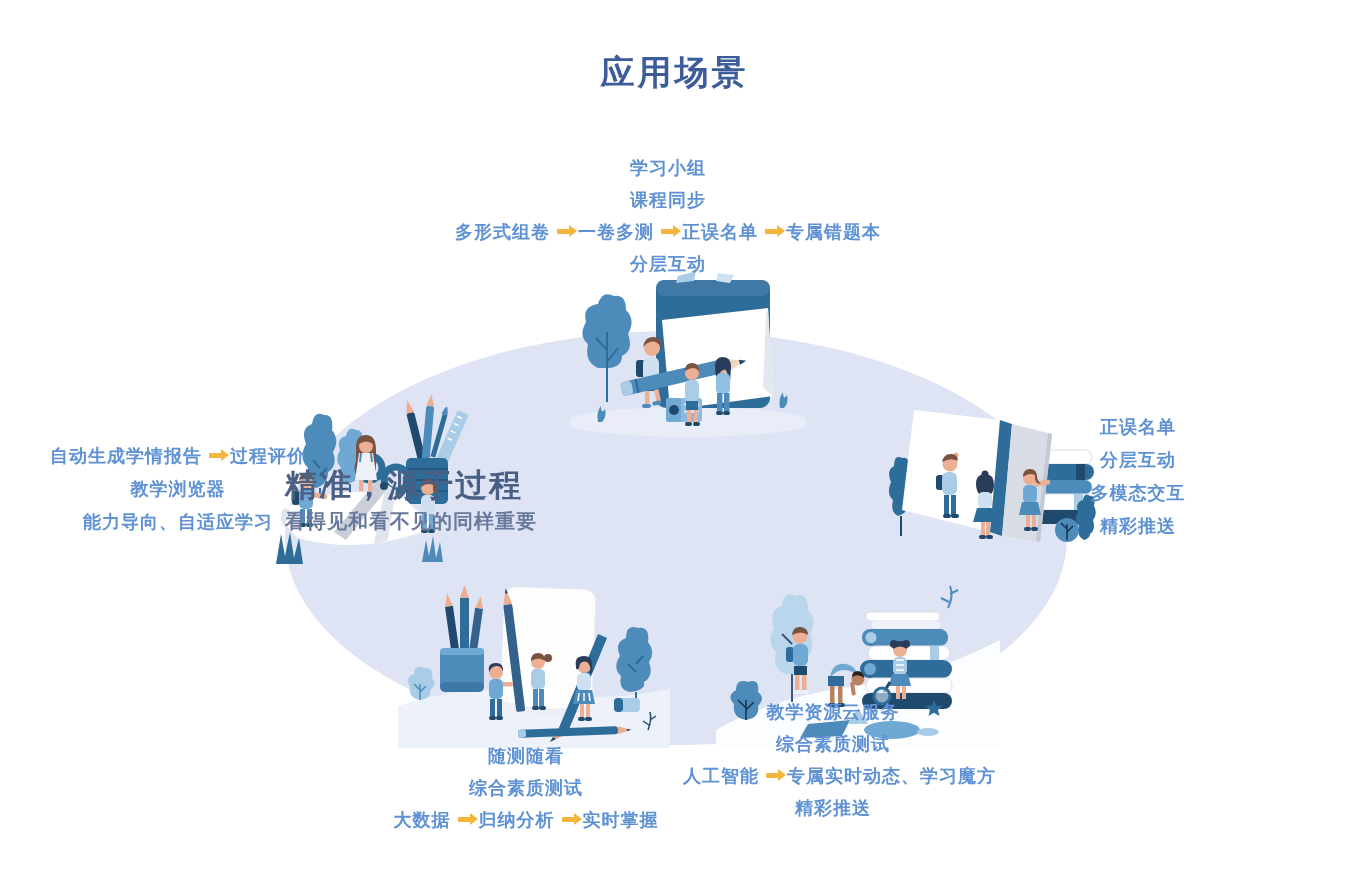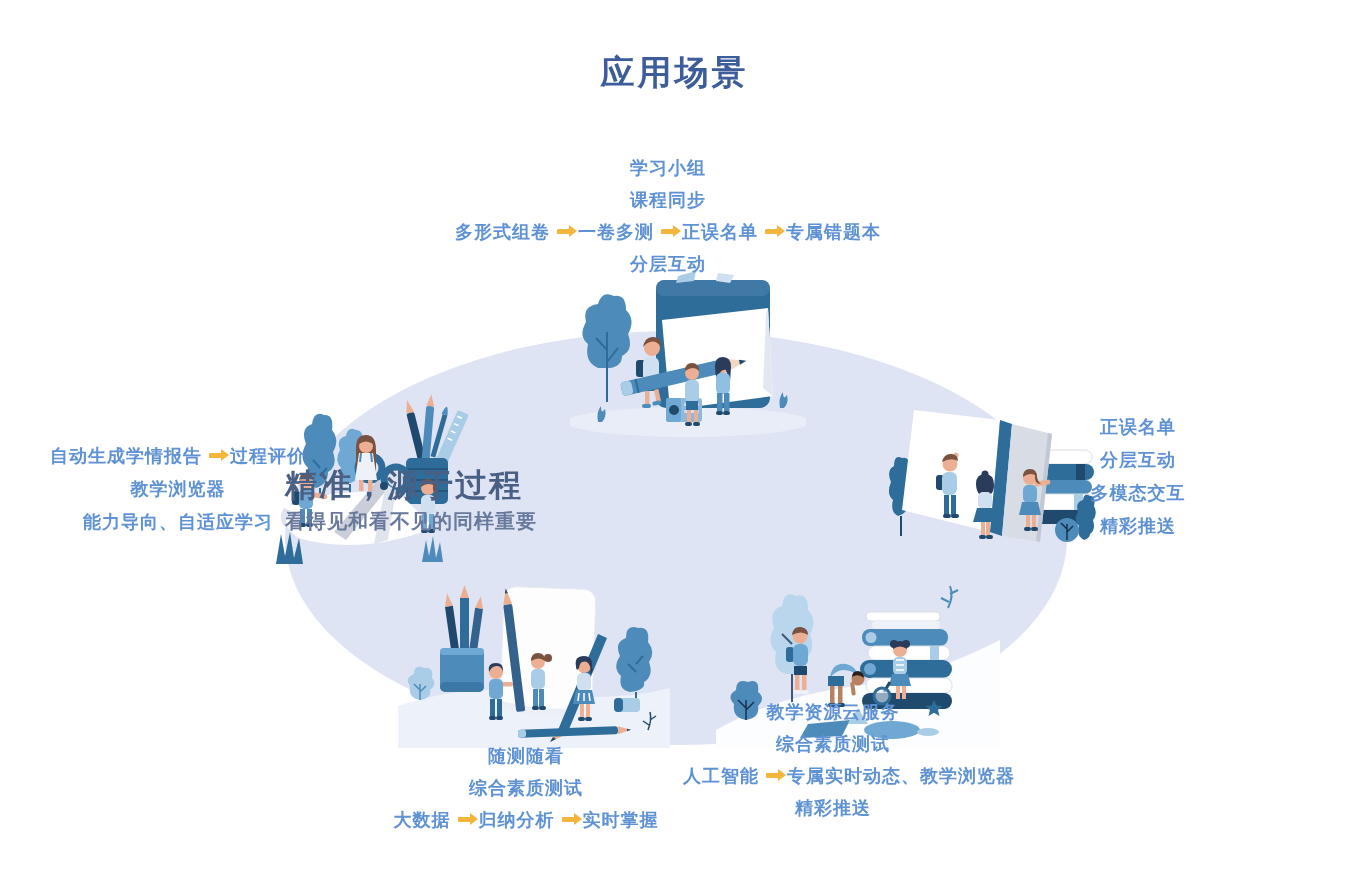--- a/index.html
+++ b/index.html
@@ -425,21 +425,21 @@
       <div class="cluster-line"><span class="seg">精彩推送</span></div>
     </div>
   <div class="cluster bottom-left">
       <div class="cluster-line"><span class="seg">随测随看</span></div>
       <div class="cluster-line"><span class="seg">综合素质测试</span></div>
       <div class="cluster-line"><span class="seg">大数据</span><span class="arrow"></span><span class="seg">归纳分析</span><span class="arrow"></span><span class="seg">实时掌握</span></div>
     </div>
   <div class="cluster bottom-right">
       <div class="cluster-line"><span class="seg">教学资源云服务</span></div>
       <div class="cluster-line"><span class="seg">综合素质测试</span></div>
-      <div class="cluster-line"><span class="seg">人工智能</span><span class="arrow"></span><span class="seg">专属实时动态、教学浏览器</span></div>
+      <div class="cluster-line"><span class="seg">人工智能</span><span class="arrow"></span><span class="seg">专属实时动态、学习魔方</span></div>
       <div class="cluster-line"><span class="seg">精彩推送</span></div>
     </div>
 
   <div class="center-text">
     <div class="headline">精准，源于过程</div>
     <div class="subline">看得见和看不见的同样重要</div>
   </div>
 
 </div>
 

